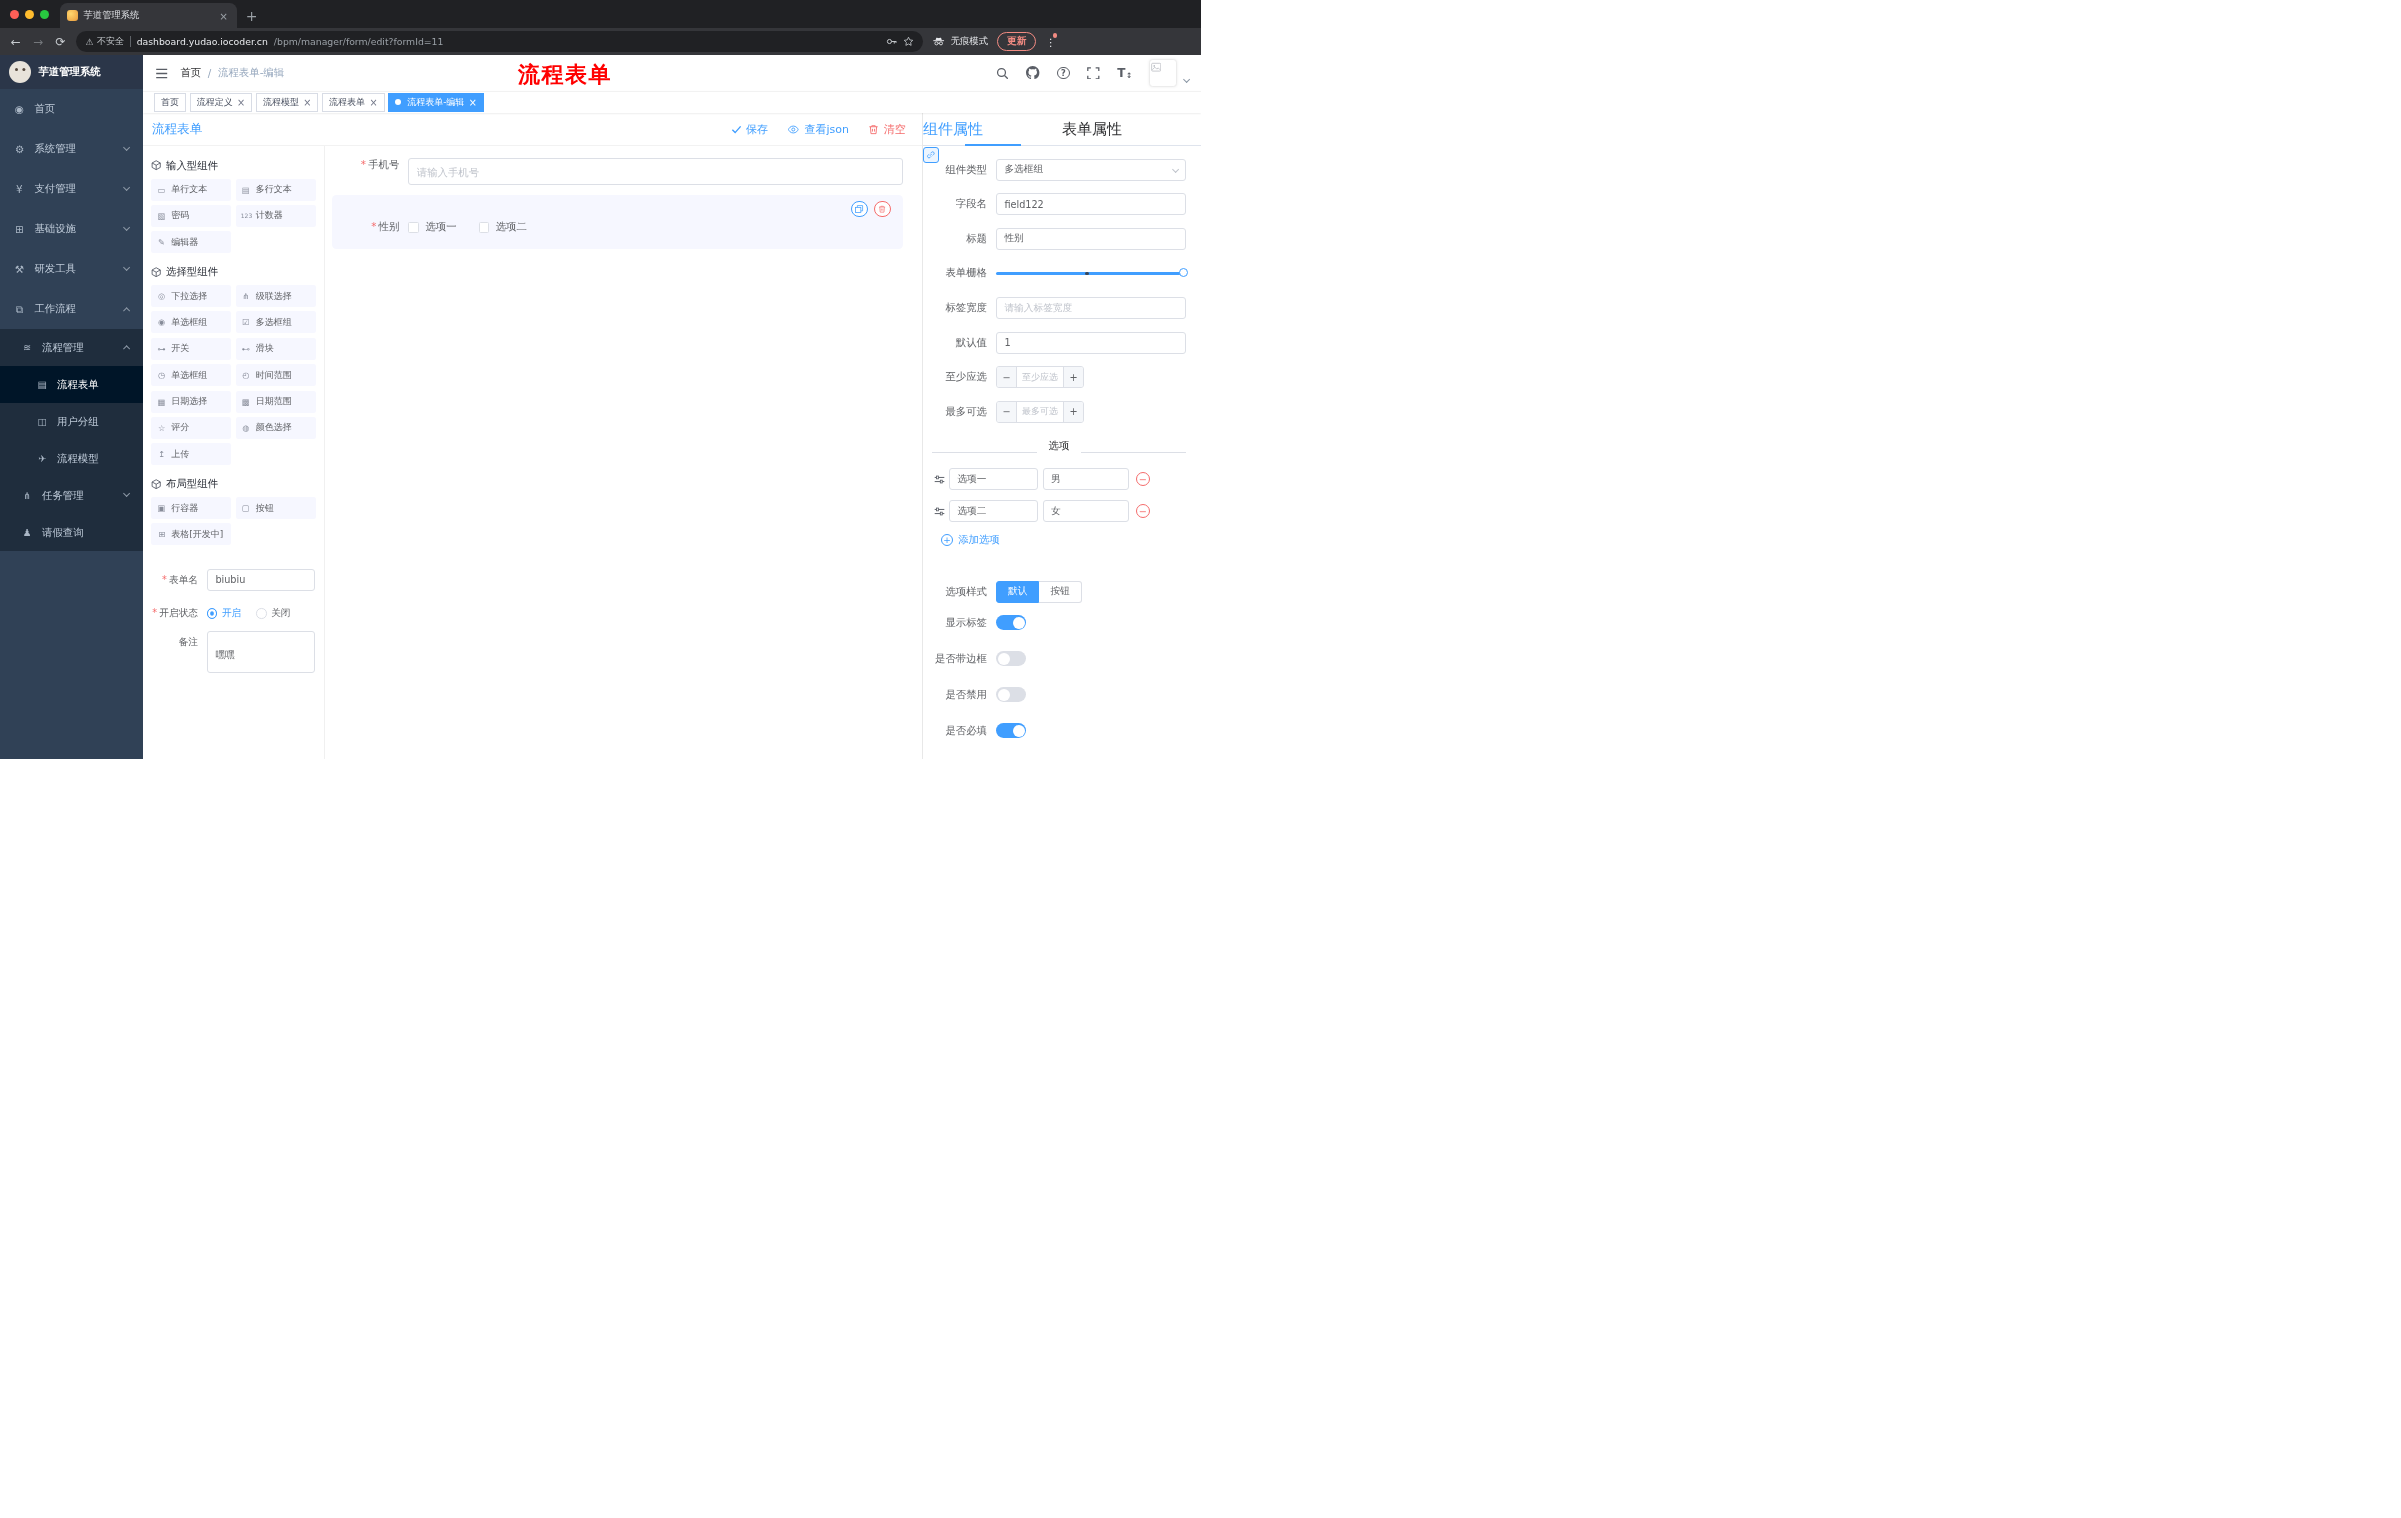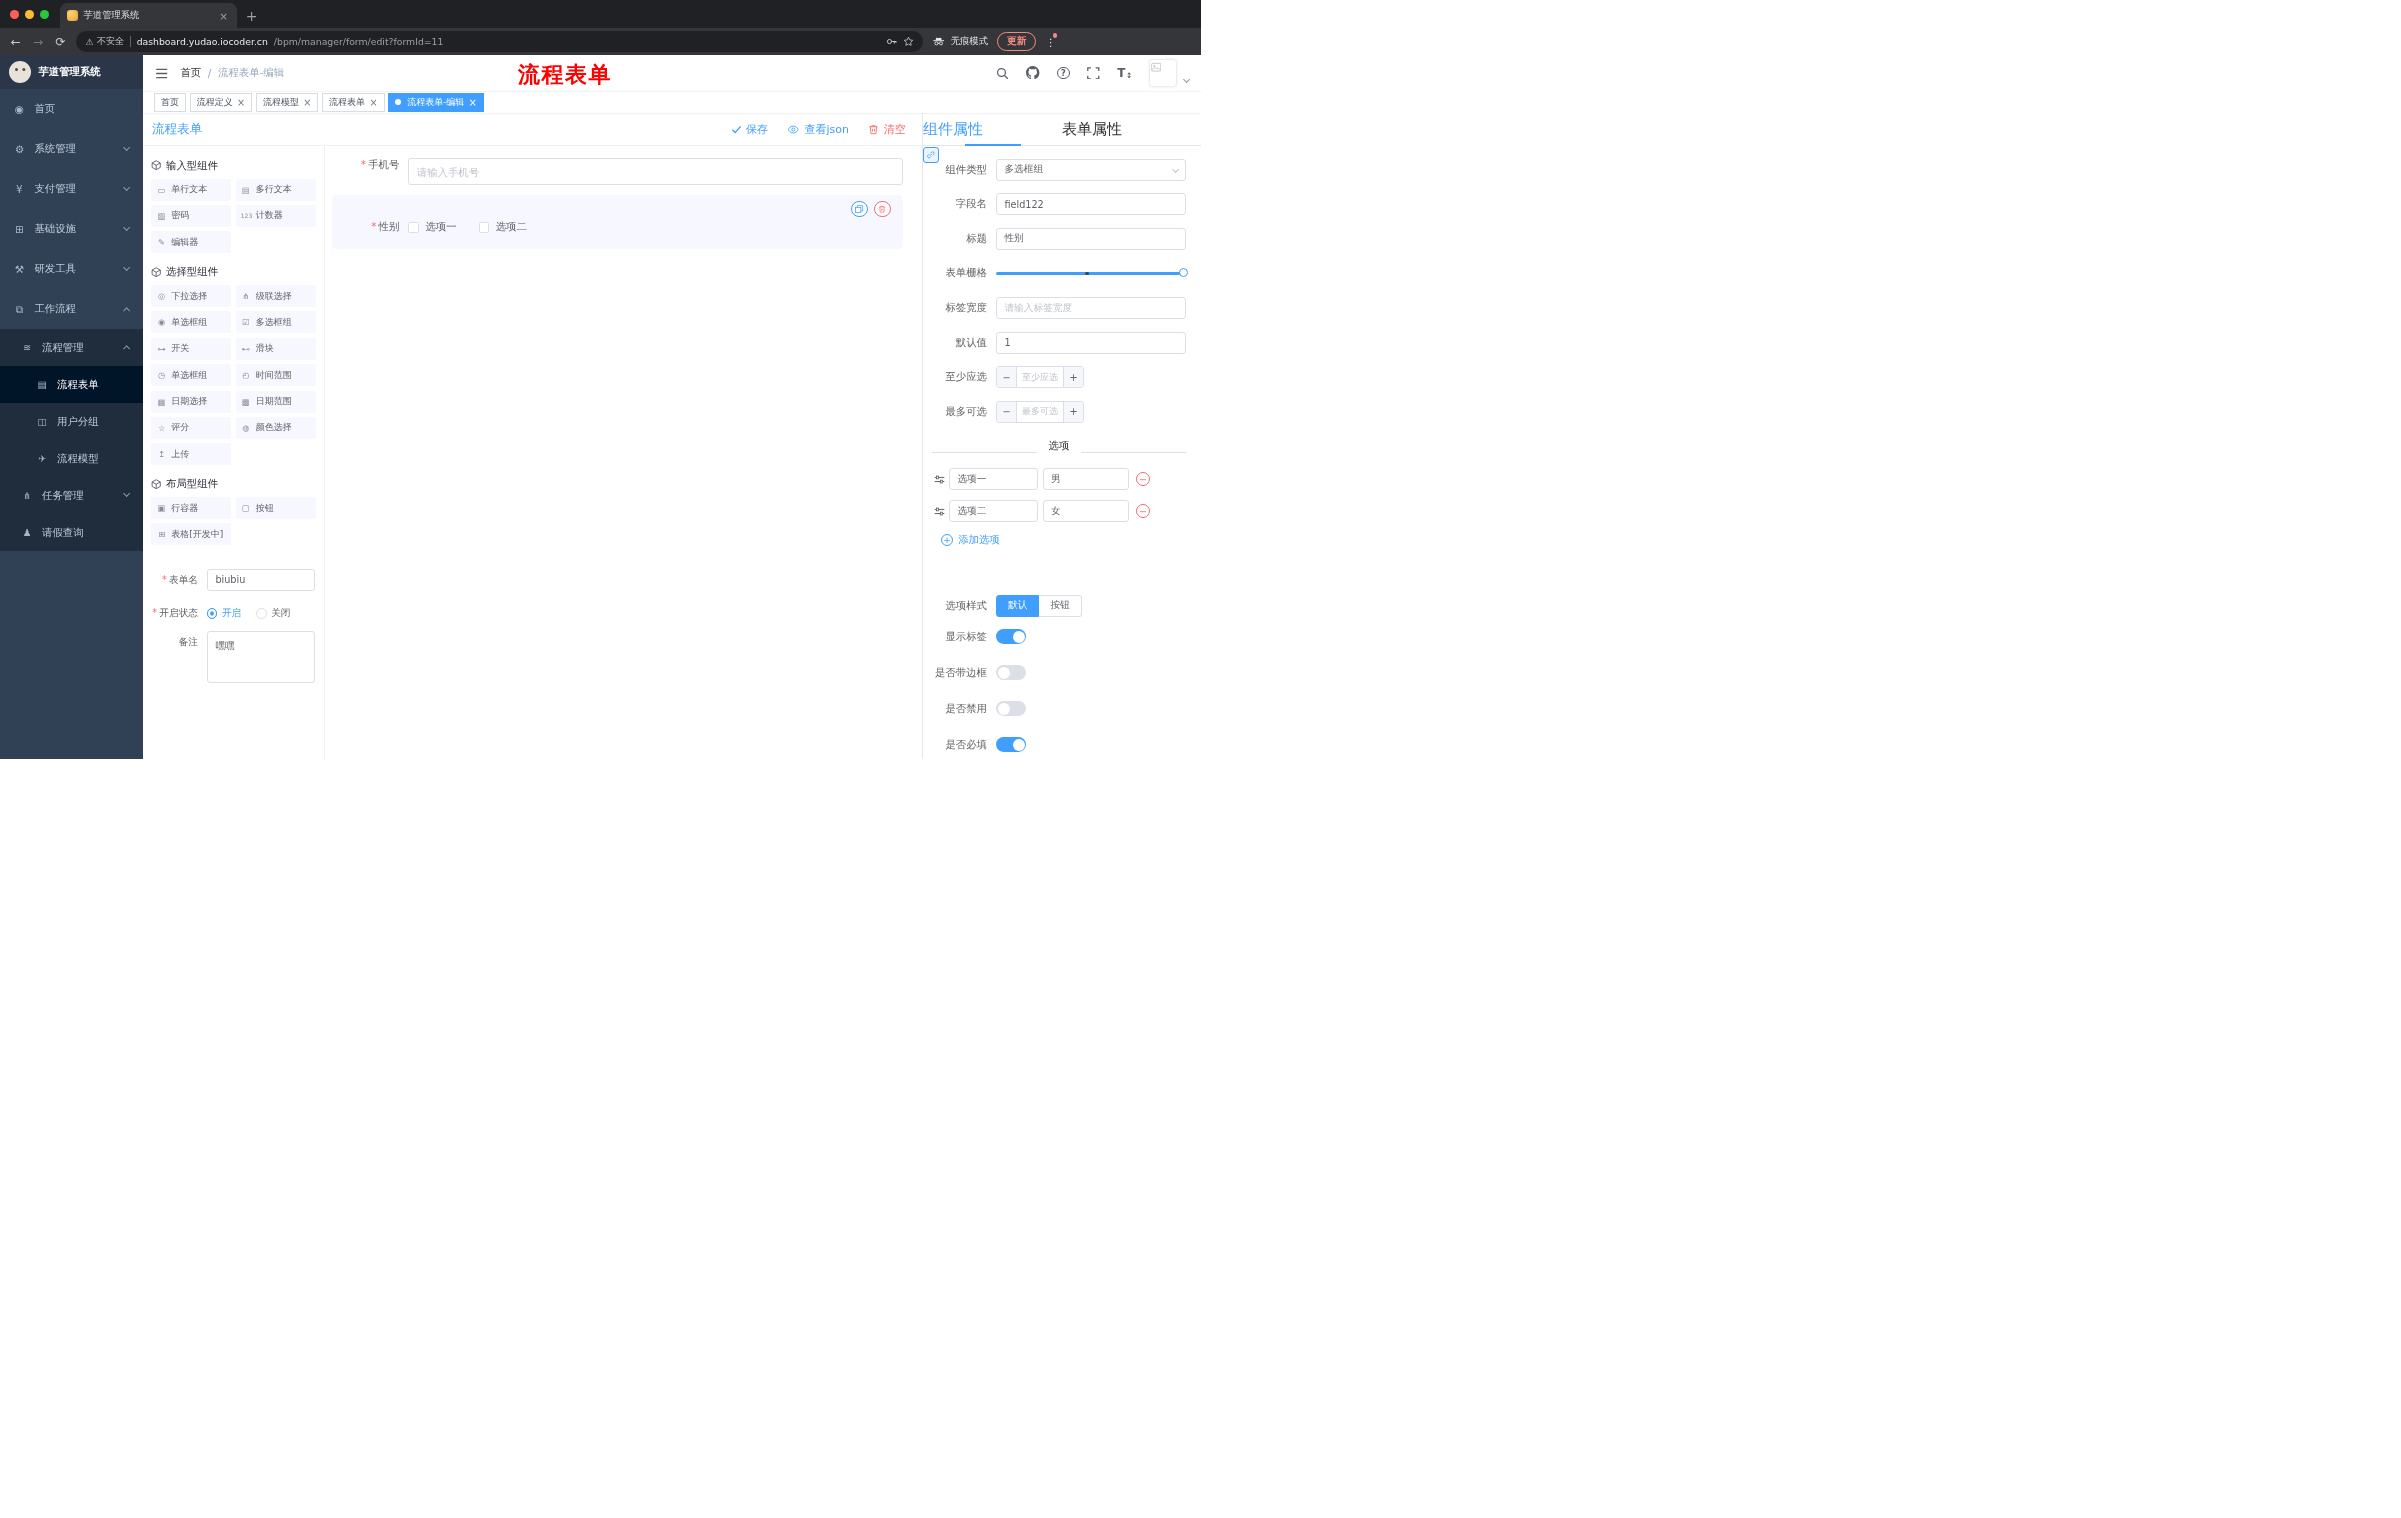--- a/index.html
+++ b/index.html
@@ -91,21 +91,21 @@
   .pitem{width:80px;height:22px;background:#f6f7ff;border-radius:2.2px;margin:2.2px;display:flex;align-items:center;gap:4.5px;padding:0 5.2px;font-size:9px;color:#606266;cursor:move;white-space:nowrap;overflow:hidden}
   .pglyph{color:#878c99;font-size:8.2px;flex:none;width:10.4px;text-align:center}
 
   .meta{margin-top:21px;padding-right:3px}
   .meta-row{display:flex;margin-bottom:11px;align-items:flex-start}
   .meta-label{width:49px;text-align:right;font-size:9.7px;color:#606266;padding-top:5.2px;flex:none;white-space:nowrap}
   .req::before{content:"*";color:#f56c6c;margin-right:2.2px}
   .meta-ctrl{flex:1;margin-left:9px;min-width:0}
   .el-input{height:22px;width:100%;border:0.7px solid #dcdfe6;border-radius:3px;padding:0 7.4px;font-size:9.7px;color:#606266;outline:none;background:#fff;font-family:inherit}
   .el-input::placeholder{color:#c0c4cc}
-  textarea.el-input{height:52px;padding-top:8px;resize:none}
+  textarea.el-input{height:42px;padding-top:17px;resize:none}
   .radio-row{display:flex;gap:15px;padding-top:5.2px}
   .radio{display:flex;gap:4.5px;align-items:center;font-size:9.7px;color:#606266;cursor:pointer}
   .rdot{width:10.4px;height:10.4px;border:0.7px solid #dcdfe6;border-radius:50%;background:#fff;flex:none}
   .radio.sel .rdot{border-color:#409eff;background:#409eff;box-shadow:inset 0 0 0 2.2px #fff}
   .radio.sel{color:#409eff}
 
   .canvas{flex:1;padding:12px 19.3px 10.4px 7.4px;overflow:hidden;background:#fff;min-width:0}
   .field-row{display:flex;}
   .flabel{width:76px;text-align:right;font-size:10.4px;color:#606266;flex:none;padding-right:9px;white-space:nowrap}
   .fctrl{flex:1;min-width:0}
@@ -145,21 +145,21 @@
   .divider{display:flex;align-items:flex-end;margin:16.3px 0 15px;color:#303133;font-size:10.4px}
   .divider::before,.divider::after{content:"";flex:1;height:0.7px;background:#dcdfe6}
   .divider span{padding:0 12px}
   .opt-row{display:flex;align-items:center;margin-bottom:10.4px;padding-left:1.5px}
   .drag-ic{color:#5a5e66;flex:none;margin-right:4.5px;display:flex;align-items:center;cursor:grab}
   .opt-row .el-input.olabel{width:89px;margin-right:4.5px}
   .opt-row .el-input.ovalue{width:86px}
   .opt-remove{width:14px;height:14px;border-radius:50%;border:1.1px solid #f56c6c;color:#f56c6c;display:flex;align-items:center;justify-content:center;font-size:9.7px;margin-left:7.4px;cursor:pointer;flex:none}
   .add-opt{display:flex;align-items:center;gap:5.2px;color:#409eff;font-size:10.4px;margin:3px 0 0 9px;cursor:pointer}
   .add-circle{width:12px;height:12px;border-radius:50%;border:1px solid #409eff;display:flex;align-items:center;justify-content:center;font-size:9px}
-  .style-row{margin-top:48px}
+  .style-row{margin-top:34px}
   .btn-group{display:flex}
   .bg-btn{height:22px;padding:0 11px;border:0.7px solid #dcdfe6;font-size:9.7px;display:flex;align-items:center;color:#606266;background:#fff;cursor:pointer}
   .bg-btn.first{border-radius:3px 0 0 3px}
   .bg-btn.last{border-radius:0 3px 3px 0;border-left:none}
   .bg-btn.active{background:#409eff;border-color:#409eff;color:#fff}
   .toggle-row{margin-bottom:21px}
   .switch{width:30px;height:15px;border-radius:7.4px;background:#dcdfe6;position:relative;cursor:pointer;flex:none}
   .switch::after{content:"";position:absolute;width:12px;height:12px;border-radius:50%;background:#fff;top:1.5px;left:1.5px}
   .switch.on{background:#409eff}
   .switch.on::after{left:auto;right:1.5px}

